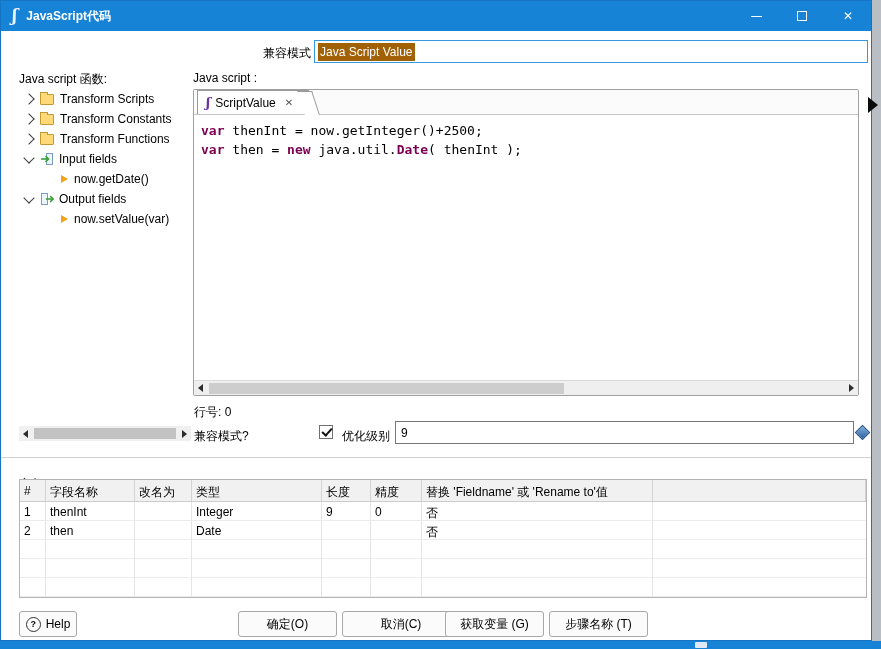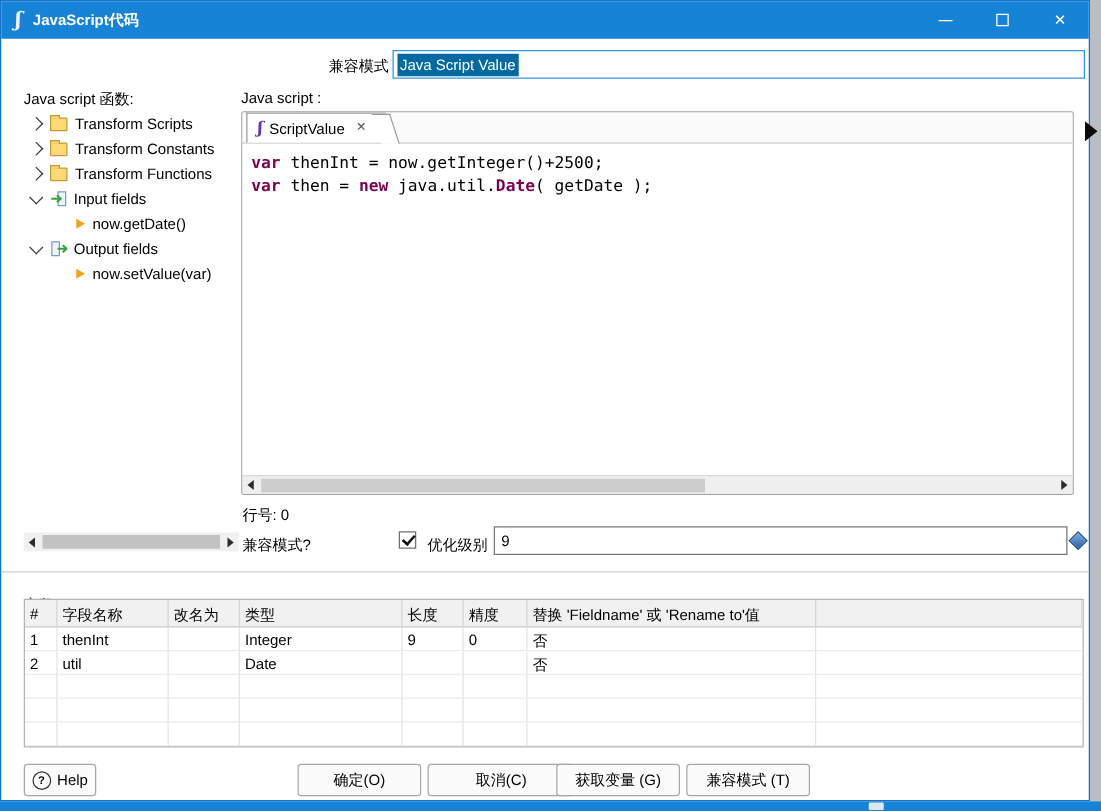--- a/index.html
+++ b/index.html
@@ -18,21 +18,21 @@
   .win-controls{margin-left:auto;display:flex;height:100%;}
   .win-btn{width:46px;height:100%;display:flex;align-items:center;justify-content:center;color:#fff;}
   .glyph-min{display:block;width:11px;height:1px;background:#fff;}
   .glyph-max{display:block;width:10px;height:10px;border:1px solid #fff;box-sizing:border-box;}
   .glyph-close{font-size:12px;line-height:1;}
 
   
   .stepname-label{position:absolute;top:44px;left:230px;width:80px;text-align:right;}
   .stepname-input{position:absolute;left:313px;top:39px;width:554px;height:23px;border:1px solid #3399e0;
                   box-sizing:border-box;display:flex;align-items:center;padding-left:3px;background:#fff;}
-  .sel{background:#0369a1;color:#fff;padding:2px 2px;white-space:pre;}
+  .sel{background:#a16207;color:#fff;padding:2px 2px;white-space:pre;}
 
   
   .func-label{position:absolute;left:18px;top:70px;}
   .tree{position:absolute;left:18px;top:88px;width:172px;height:336px;overflow:hidden;}
   .tree-item{height:20px;display:flex;align-items:center;padding-left:4px;white-space:nowrap;}
   .tree-item.child{padding-left:42px;}
   .chev{display:inline-block;width:7px;height:7px;border-right:1.4px solid #3c3c3c;
         border-bottom:1.4px solid #3c3c3c;margin:0 7px 0 2px;flex:0 0 auto;}
   .chev.right{transform:rotate(-45deg);}
   .chev.down{transform:rotate(45deg);margin-top:-3px;}
@@ -201,21 +201,21 @@
     <div class="tabfolder">
       <div class="tabbar">
         <div class="tab">
           <span class="tab-icon">ʃ</span>
           <span class="tab-label">ScriptValue</span>
           <span class="tab-close">✕</span>
         </div>
       </div>
       <div class="code">
         <div class="code-line"><span class="kw">var</span><span> thenInt = now.getInteger()+2500;</span></div>
-        <div class="code-line"><span class="kw">var</span><span> then = </span><span class="kw">new</span><span> java.util.</span><span class="kw">Date</span><span>( getDate );</span></div>
+        <div class="code-line"><span class="kw">var</span><span> then = </span><span class="kw">new</span><span> java.util.</span><span class="kw">Date</span><span>( thenInt );</span></div>
       </div>
       <div class="code-hscroll">
         <span class="arr-l"></span>
         <span class="code-thumb"></span>
         <span class="code-spacer"></span>
         <span class="arr-r"></span>
       </div>
     </div>
 
     <div class="lineno">行号: 0</div>
@@ -249,21 +249,21 @@
         <div class="cell c1">thenInt</div>
         <div class="cell c2"></div>
         <div class="cell c3">Integer</div>
         <div class="cell c4">9</div>
         <div class="cell c5">0</div>
         <div class="cell c6">否</div>
         <div class="cell c7"></div>
       </div>
       <div class="grid-row">
         <div class="cell c0">2</div>
-        <div class="cell c1">util</div>
+        <div class="cell c1">then</div>
         <div class="cell c2"></div>
         <div class="cell c3">Date</div>
         <div class="cell c4"></div>
         <div class="cell c5"></div>
         <div class="cell c6">否</div>
         <div class="cell c7"></div>
       </div>
       <div class="grid-row">
         <div class="cell c0"></div>
         <div class="cell c1"></div>
@@ -296,21 +296,21 @@
       </div>
     </div>
 
     <div class="btn help-btn">
       <span class="help-icon">?</span>
       <span>Help</span>
     </div>
     <div class="btn ok-btn">确定(O)</div>
     <div class="btn cancel-btn">取消(C)</div>
     <div class="btn getvars-btn">获取变量 (G)</div>
-    <div class="btn test-btn">兼容模式 (T)</div>
+    <div class="btn test-btn">步骤名称 (T)</div>
   </div>
 
   <div class="right-strip">
     <div class="right-arrow"></div>
   </div>
   <div class="taskbar">
     <div class="taskbar-icon"></div>
   </div>
 </div>
 

